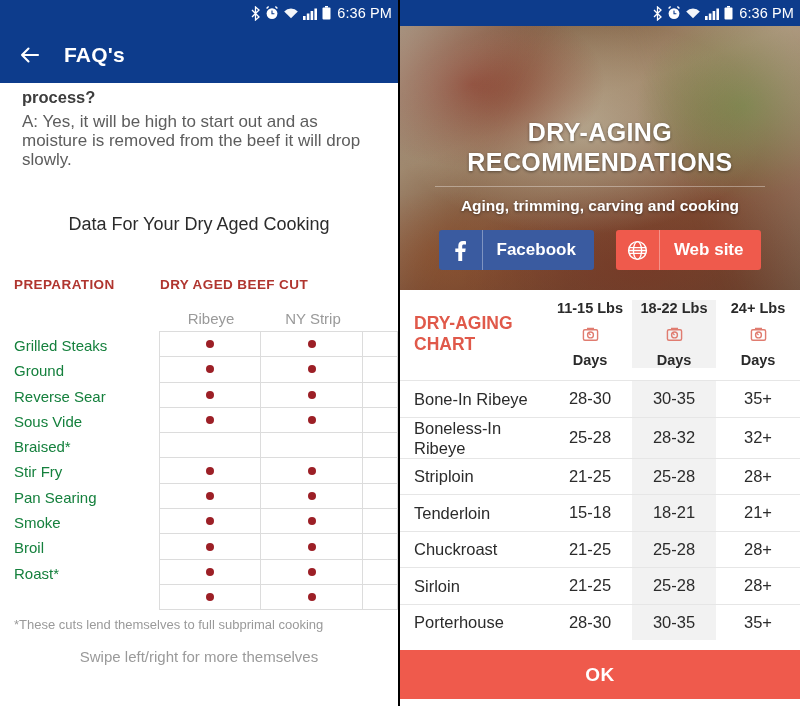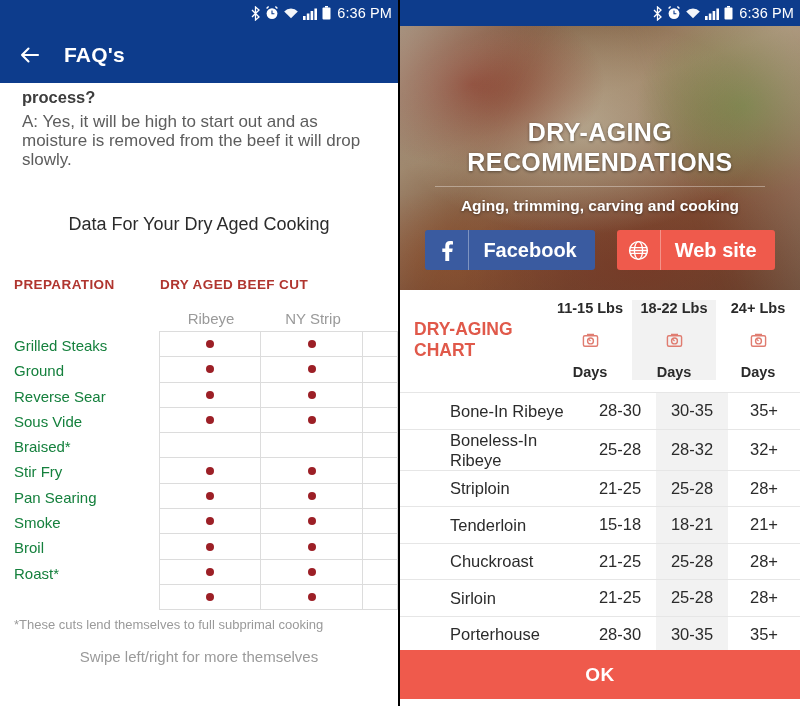--- a/index.html
+++ b/index.html
@@ -133,41 +133,41 @@
   }
   .hero-btns { display: flex; gap: 22px; margin-top: 15px; }
   .hbtn {
     display: flex; align-items: center; border-radius: 3px;
     height: 40px; cursor: pointer; overflow: hidden;
   }
   .hbtn .ic {
     width: 44px; display:flex; align-items:center; justify-content:center;
     border-right: 1px solid rgba(255,255,255,.35); height: 100%;
   }
-  .hbtn .txt { color:#fff; font-size:20px; font-weight:700; padding: 0 18px 0 14px; }
+  .hbtn .txt { color:#fff; font-size:17px; font-weight:700; padding: 0 18px 0 14px; }
   .hbtn.fb  { background: #3a5ba0; }
   .hbtn.web { background: #ef5a4c; }
 
   
   .chart { position: relative; }
   .chdr { display: flex; align-items: stretch; padding: 10px 0 12px 0; }
   .chdr .c0 {
     width: 148px; padding-left: 14px; display:flex; align-items:center;
   }
   .chdr .c0 span {
     color: #e0594a; font-size: 17.5px; font-weight: 700; line-height: 21px;
   }
   .chdr .cc {
-    flex: 1; display: flex; flex-direction: column; align-items: center; gap: 14px;
+    flex: 1; display: flex; flex-direction: column; align-items: center; gap: 8px;
   }
   .chdr .cc .w  { font-size: 14.5px; font-weight: 700; color: #2a2a2a; }
   .chdr .cc .d  { font-size: 14.5px; font-weight: 700; color: #2a2a2a; }
   .chdr .cc .scale-icon { height: 20px; display:flex; align-items:center; }
 
-  .crow { display: flex; border-top: 1px solid #e6e6e6; min-height: 36.5px; padding-left: 36px; }
+  .crow { display: flex; border-top: 1px solid #e6e6e6; min-height: 36.5px; }
   .crow .r0 {
     width: 148px; padding-left: 14px; display:flex; align-items:center;
     font-size: 16.5px; color: #2b2b2b; line-height: 20px;
   }
   .crow .rc {
     flex: 1; display:flex; align-items:center; justify-content:center;
     font-size: 16.5px; color: #2b2b2b;
   }
   .crow .rc.shade { background: #f2f2f2; }
   .chdr .cc.shade { background: #f2f2f2; }

